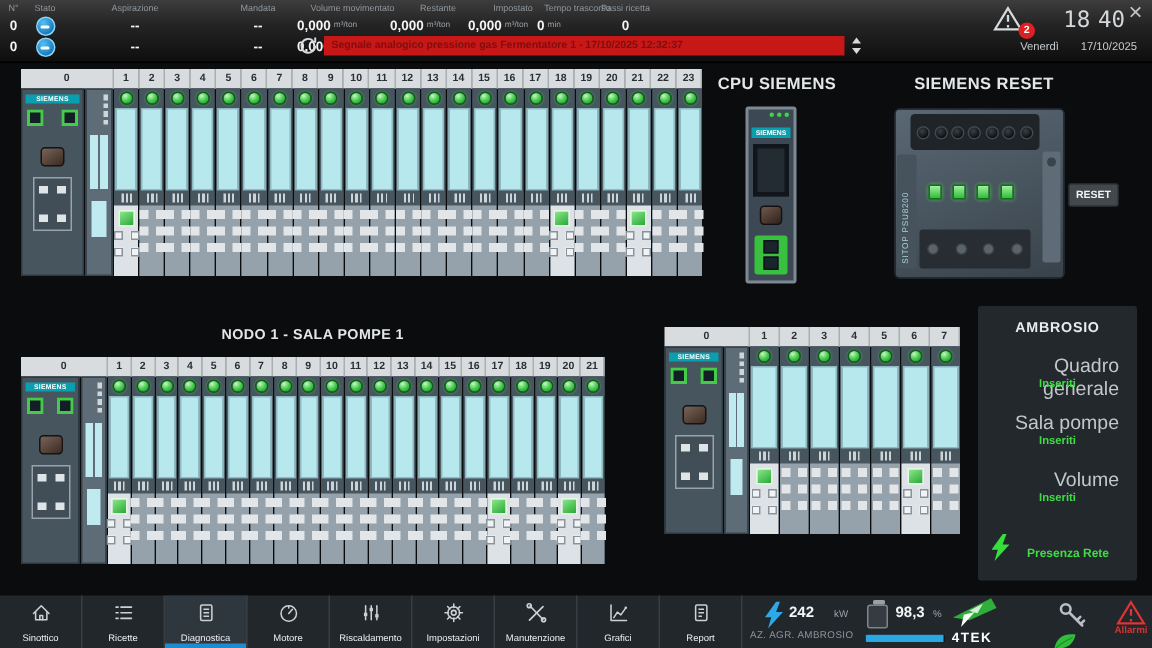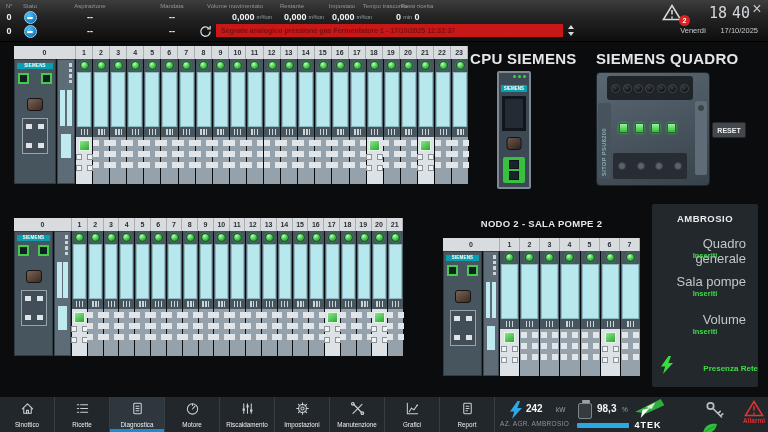--- a/index.html
+++ b/index.html
@@ -6,21 +6,21 @@
   html,body{background:#000}
   body{font-family:"Liberation Sans",sans-serif;-webkit-font-smoothing:antialiased}
   .screen{position:relative;width:768px;height:432px;background:#0b0c0d;overflow:hidden}
 
   
   .topbar{position:absolute;left:0;top:0;width:768px;height:42px;
     background:linear-gradient(180deg,#3d3d3d 0%,#242424 40%,#0e0e0e 100%);border-bottom:1px solid #000}
   .tb-col{position:absolute;top:0;height:42px;text-align:center}
   .tb-head{font-size:6px;color:#8f969c;margin-top:2px;height:8px;line-height:8px;white-space:nowrap}
   .tb-val{height:14px;line-height:14px;font-size:9px;font-weight:bold;color:#f3f5f6;white-space:nowrap}
-  .tb-col.numeric .tb-val{display:flex;justify-content:flex-end;align-items:center;gap:2px}
+  .tb-col.numeric .tb-val{display:flex;justify-content:flex-start;align-items:center;gap:2px}
   .tb-val .unit{font-size:5.5px;color:#9aa1a7;font-weight:normal}
   .stato-circle{display:inline-block;width:13px;height:13px;border-radius:50%;
     background:radial-gradient(circle at 35% 30%,#55c0f2,#1478bc 75%);border:1px solid #8fd4f5;position:relative;vertical-align:middle;cursor:pointer}
   .stato-circle i{position:absolute;left:2.5px;right:2.5px;top:4.5px;height:2.2px;background:#fff;border-radius:1px}
   .refresh-btn{position:absolute;left:199px;top:24px;width:13px;height:13px;cursor:pointer}
   .alarm-banner{position:absolute;left:216px;top:24px;width:347px;height:13px;background:#c81717;
     color:#7d0f0f;font-size:7px;font-weight:bold;line-height:13px;padding:0 5px;overflow:hidden;white-space:nowrap;cursor:pointer}
   .spinner{position:absolute;left:566px;top:23px;width:10px;height:15px;cursor:pointer}
   .spinner i{position:absolute;left:2px;width:0;height:0;border-left:3.5px solid transparent;border-right:3.5px solid transparent}
   .spinner .up{top:2px;border-bottom:4px solid #d7dbde}
@@ -28,21 +28,21 @@
   .warn-wrap{position:absolute;left:662px;top:4px;width:24px;height:20px;cursor:pointer}
   .warn-badge{position:absolute;right:-4px;bottom:-2px;width:11px;height:11px;border-radius:50%;background:#e02020;
     color:#fff;font-size:7px;font-weight:bold;text-align:center;line-height:11px}
   .clock-time{position:absolute;left:700px;top:4px;width:50px;display:flex;gap:5px;justify-content:flex-end;
     font-family:"DejaVu Sans Mono",monospace;font-size:15px;color:#d4d9dd}
   .close-btn{position:absolute;left:748px;top:0px;width:18px;height:18px;font-size:16px;color:#c2c6c9;text-align:center;line-height:18px;cursor:pointer}
   .tb-day{position:absolute;left:664px;top:24px;width:42px;text-align:right;font-size:7.5px;color:#c6cbcf;line-height:13px}
   .tb-date{position:absolute;left:712px;top:24px;width:46px;text-align:right;font-size:7.5px;color:#c6cbcf;line-height:13px}
 
   
-  .sec-title{position:absolute;font-size:15px;font-weight:bold;color:#e3e7e9;letter-spacing:.3px;text-align:center;white-space:nowrap}
+  .sec-title{position:absolute;font-size:11px;font-weight:bold;color:#e3e7e9;letter-spacing:.3px;text-align:center;white-space:nowrap}
 
   
   .rack-block{position:absolute}
   .rack-title{height:12px;line-height:12px;font-size:9.5px;font-weight:bold;color:#e3e7e9;text-align:center;letter-spacing:.3px;margin-bottom:8px;white-space:nowrap}
   .rack-header{display:flex;height:13px}
   .hcell{flex:1;background:#d8dcdf;border-right:1px solid #a9afb4;font-size:7px;font-weight:bold;color:#2a2f34;text-align:center;line-height:13px;min-width:0}
   .hcell.zero{flex:none}
   .rack-body{display:flex;gap:1px;height:125px}
   .cpu-mod{position:relative;background:#47555f;border:1px solid #2f3a42;flex:none}
   .cpu-mod .badge{margin:3px 2px 0;background:#0a9fae;color:#fff;font-size:4.5px;font-weight:bold;text-align:center;letter-spacing:.2px;line-height:6px;height:6px;overflow:hidden}
@@ -102,21 +102,21 @@
   .sitop-fin::after{content:"";position:absolute;top:4px;left:3px;width:6px;height:6px;border-radius:50%;background:#39434b}
   .reset-btn{position:absolute;left:712px;top:122px;width:34px;height:16px;background:#43484d;color:#eef1f3;
     font-size:7px;font-weight:bold;border:1px solid #25292d;border-radius:2px;text-align:center;line-height:16px;cursor:pointer}
 
   
   .aux-panel{position:absolute;left:652px;top:204px;width:106px;height:183px;background:#23282d;border-radius:2px}
   .aux-title{position:absolute;left:0;right:0;top:9px;text-align:center;font-size:9.5px;font-weight:bold;color:#e8ebed;letter-spacing:.5px}
   .aux-label{position:absolute;left:0;right:12px;text-align:right;font-size:13px;color:#c2c7cb}
   .aux-status{position:absolute;left:0;right:0;text-align:center;font-size:7.5px;font-weight:bold;color:#3fdc46}
   .aux-bolt{position:absolute;left:9px;top:152px;width:12px;height:19px}
-  .aux-power-label{position:absolute;left:14px;right:0;top:160px;text-align:right;font-size:8px;font-weight:bold;color:#3fdc46}
+  .aux-power-label{position:absolute;left:14px;right:0;top:160px;text-align:center;font-size:8px;font-weight:bold;color:#3fdc46}
 
   
   .navbar{position:absolute;left:0;bottom:0;width:496px;height:35px;background:#22272b;display:flex}
   .nav-item{width:55px;height:35px;border-right:1px solid #363d43;display:flex;flex-direction:column;
     align-items:center;justify-content:center;gap:1px;cursor:pointer;position:relative}
   .nav-item svg{width:15px;height:15px;color:#ccd1d5}
   .nav-label{font-size:6.3px;color:#eceff1;white-space:nowrap}
   .nav-item.active{background:#2e363e}
   .nav-item.active::after{content:"";position:absolute;left:0;right:0;bottom:0;height:3px;background:#1d8bd1}
 
@@ -679,20 +679,21 @@
               <i></i>
               <i></i>
               <i></i>
               <i></i>
             </div>
           </div>
         </div>
       </div>
     </div>
   <div class="rack-block" style="left:14px;top:218px;width:389px;height:160px">
+      <div class="rack-title">NODO 1 - SALA POMPE 1</div>
       <div class="rack-header">
         <div class="hcell zero" style="width:58px">0</div>
         <div class="hcell">1</div>
         <div class="hcell">2</div>
         <div class="hcell">3</div>
         <div class="hcell">4</div>
         <div class="hcell">5</div>
         <div class="hcell">6</div>
         <div class="hcell">7</div>
         <div class="hcell">8</div>
@@ -1085,21 +1086,20 @@
               <i></i>
               <i></i>
               <i></i>
               <i></i>
             </div>
           </div>
         </div>
       </div>
     </div>
   <div class="rack-block" style="left:443px;top:218px;width:197px;height:160px">
-      <div class="rack-title">NODO 2 - SALA POMPE 2</div>
       <div class="rack-header">
         <div class="hcell zero" style="width:57px">0</div>
         <div class="hcell">1</div>
         <div class="hcell">2</div>
         <div class="hcell">3</div>
         <div class="hcell">4</div>
         <div class="hcell">5</div>
         <div class="hcell">6</div>
         <div class="hcell">7</div>
       </div>
@@ -1257,21 +1257,21 @@
       </div>
     <div class="cpu-badge">SIEMENS</div>
     <div class="cpu-screen"></div>
     <div class="cpu-btn"></div>
     <div class="cpu-ports">
         <i></i>
         <i></i>
       </div>
   </div>
 
-  <div class="sec-title" style="left:596px;top:50px;width:120px">SIEMENS QUADRO</div>
+  <div class="sec-title" style="left:596px;top:50px;width:120px">SIEMENS RESET</div>
   <div class="sitop-device">
     <div class="sitop-top">
         <i></i>
         <i></i>
         <i></i>
         <i></i>
         <i></i>
         <i></i>
         <i></i>
       </div>

